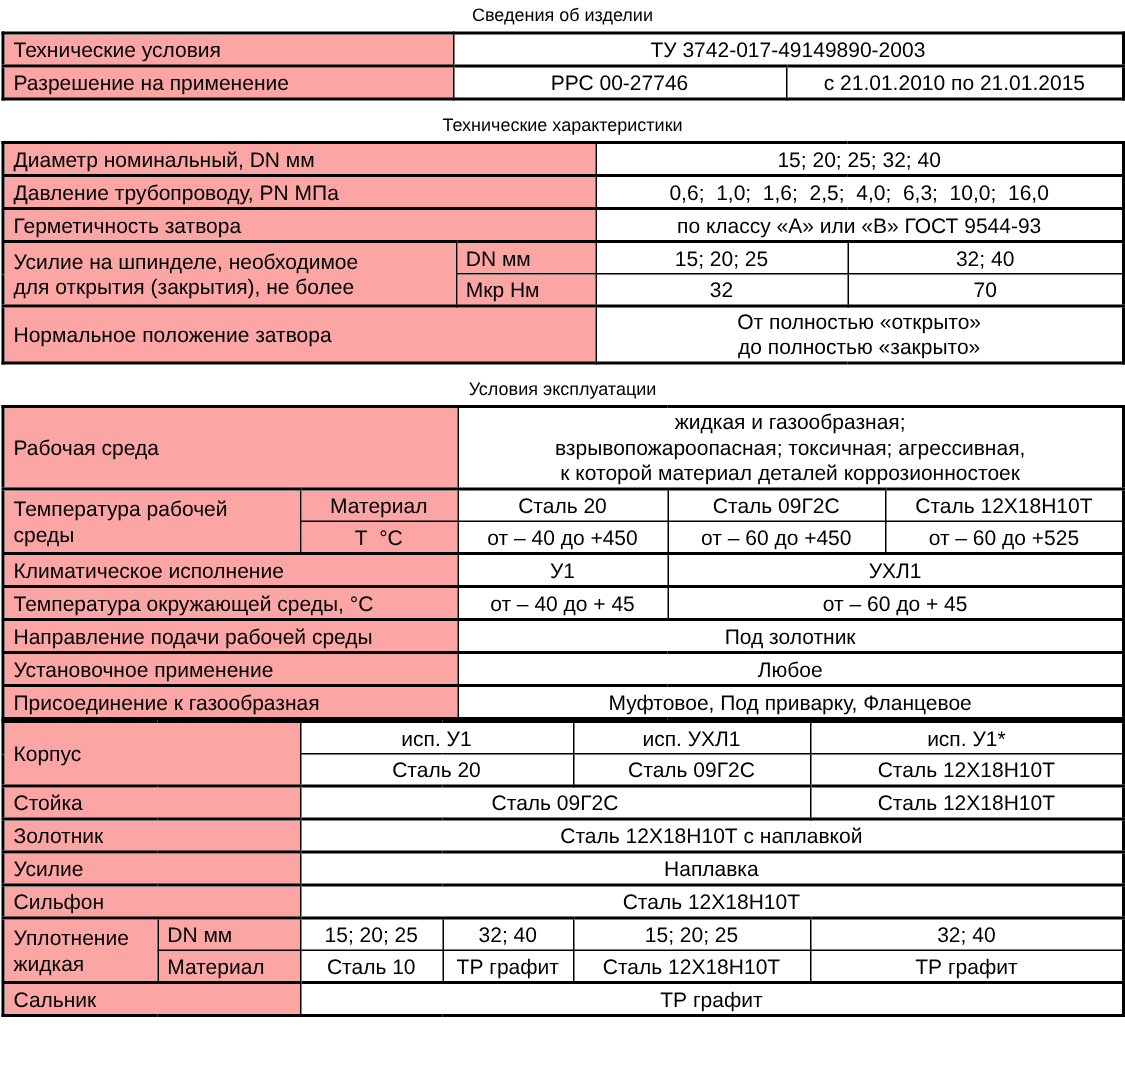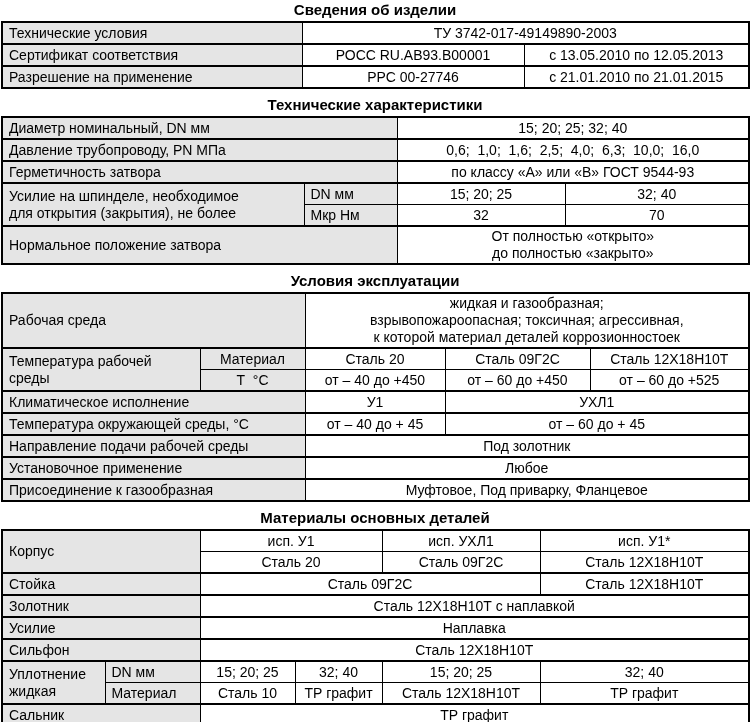--- a/index.html
+++ b/index.html
@@ -5,22 +5,22 @@
   html, body { margin: 0; padding: 0; background: #ffffff; }
   body {
     width: 750px;
     font-family: "Liberation Sans", sans-serif;
     font-size: 14px;
     color: #000;
   }
   .sheet { padding: 2px 1px 0 1px; }
   .title {
     text-align: center;
-    font-weight: bold;
-    font-size: 15px;
+    font-weight: normal;
+    font-size: 12px;
     line-height: 16px;
     margin: 8px 0 3px 0;
   }
   .title.first { margin-top: 0; }
   table {
     border-collapse: collapse;
     table-layout: fixed;
     width: 747px;
     border: 2px solid #000;
   }
@@ -28,21 +28,21 @@
     border: 1px solid #000;
     height: 18px;
     line-height: 17px;
     padding: 1px 6px;
     text-align: center;
     vertical-align: middle;
     white-space: pre-line;
     overflow: hidden;
   }
   td.lab {
-    background: #e5e5e5;
+    background: #fca5a5;
     text-align: left;
   }
   td.lab.ctr { text-align: center; }
   tr.hb td { border-top-width: 2px; }
 </style>
 </head>
 <body>
 
 <div class="sheet">
 
@@ -52,25 +52,20 @@
         <col style="width:300px">
         <col style="width:222px">
         <col style="width:225px">
       </colgroup>
     <tbody>
       <tr>
         <td class="lab">Технические условия</td>
         <td colspan="2">ТУ 3742-017-49149890-2003</td>
       </tr>
       <tr class="hb">
-        <td class="lab">Сертификат соответствия</td>
-        <td>РОСС RU.АВ93.В00001</td>
-        <td>с 13.05.2010 по 12.05.2013</td>
-      </tr>
-      <tr class="hb">
         <td class="lab">Разрешение на применение</td>
         <td>РРС 00-27746</td>
         <td>с 21.01.2010 по 21.01.2015</td>
       </tr>
     </tbody>
   </table>
 
   <div class="title">Технические характеристики</div>
   <table>
     <colgroup>
@@ -160,21 +155,20 @@
         <td class="lab" colspan="2">Установочное применение</td>
         <td colspan="3">Любое</td>
       </tr>
       <tr class="hb">
         <td class="lab" colspan="2">Присоединение к газообразная</td>
         <td colspan="3">Муфтовое, Под приварку, Фланцевое</td>
       </tr>
     </tbody>
   </table>
 
-  <div class="title">Материалы основных деталей</div>
   <table>
     <colgroup>
         <col style="width:103px">
         <col style="width:95px">
         <col style="width:95px">
         <col style="width:87px">
         <col style="width:158px">
         <col style="width:209px">
       </colgroup>
     <tbody>

